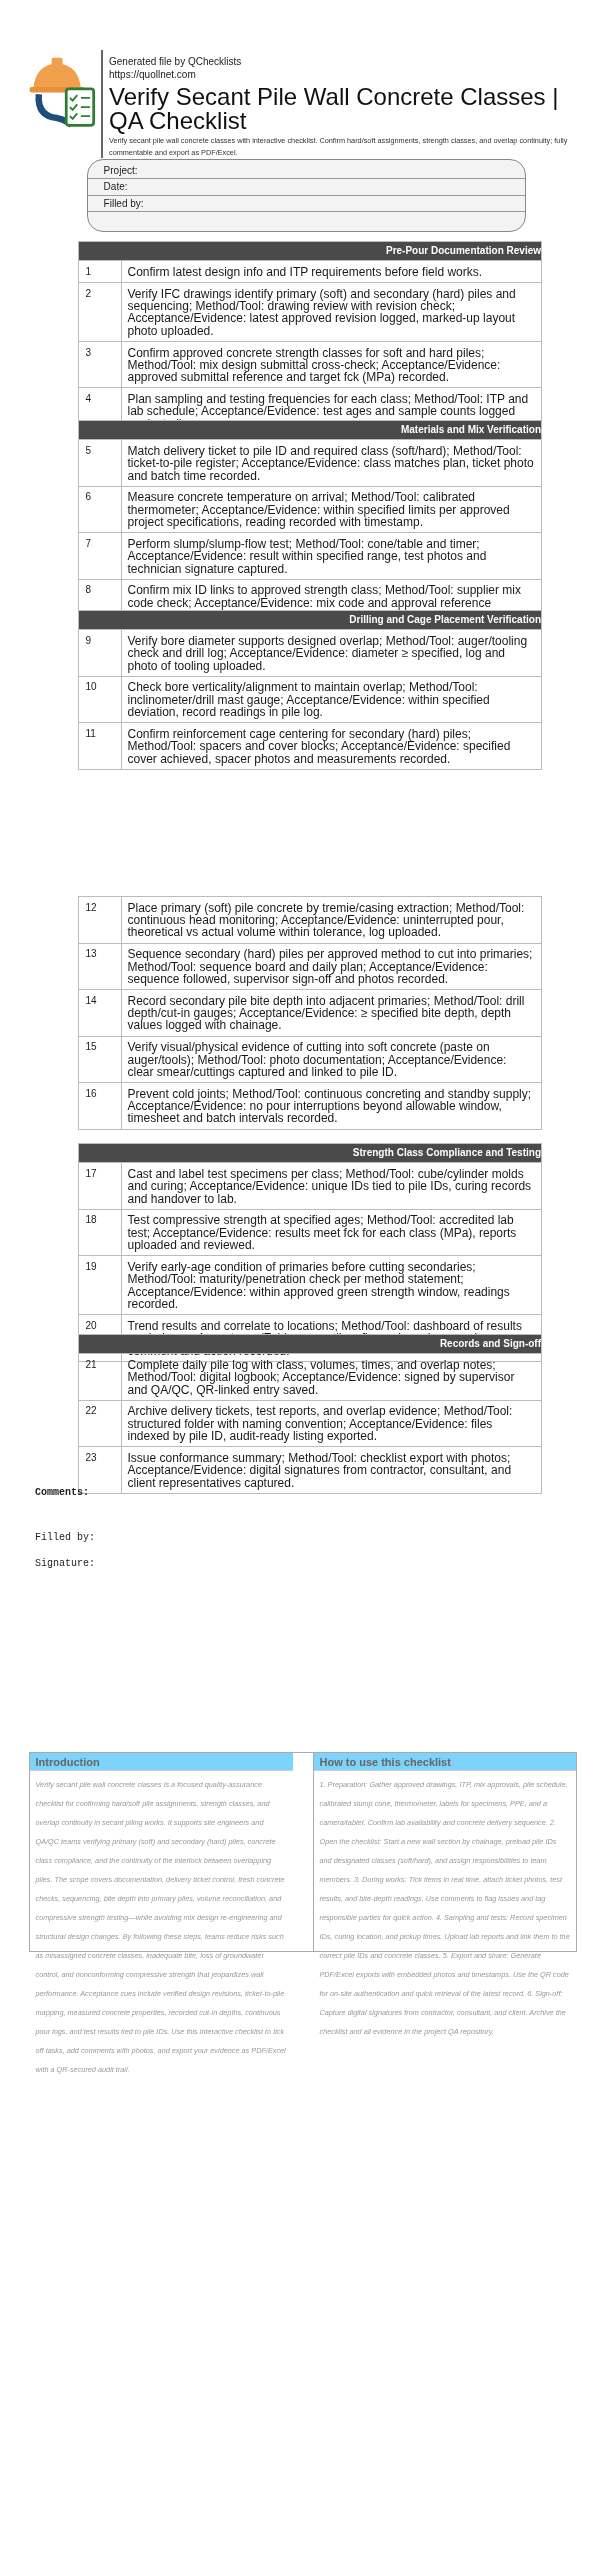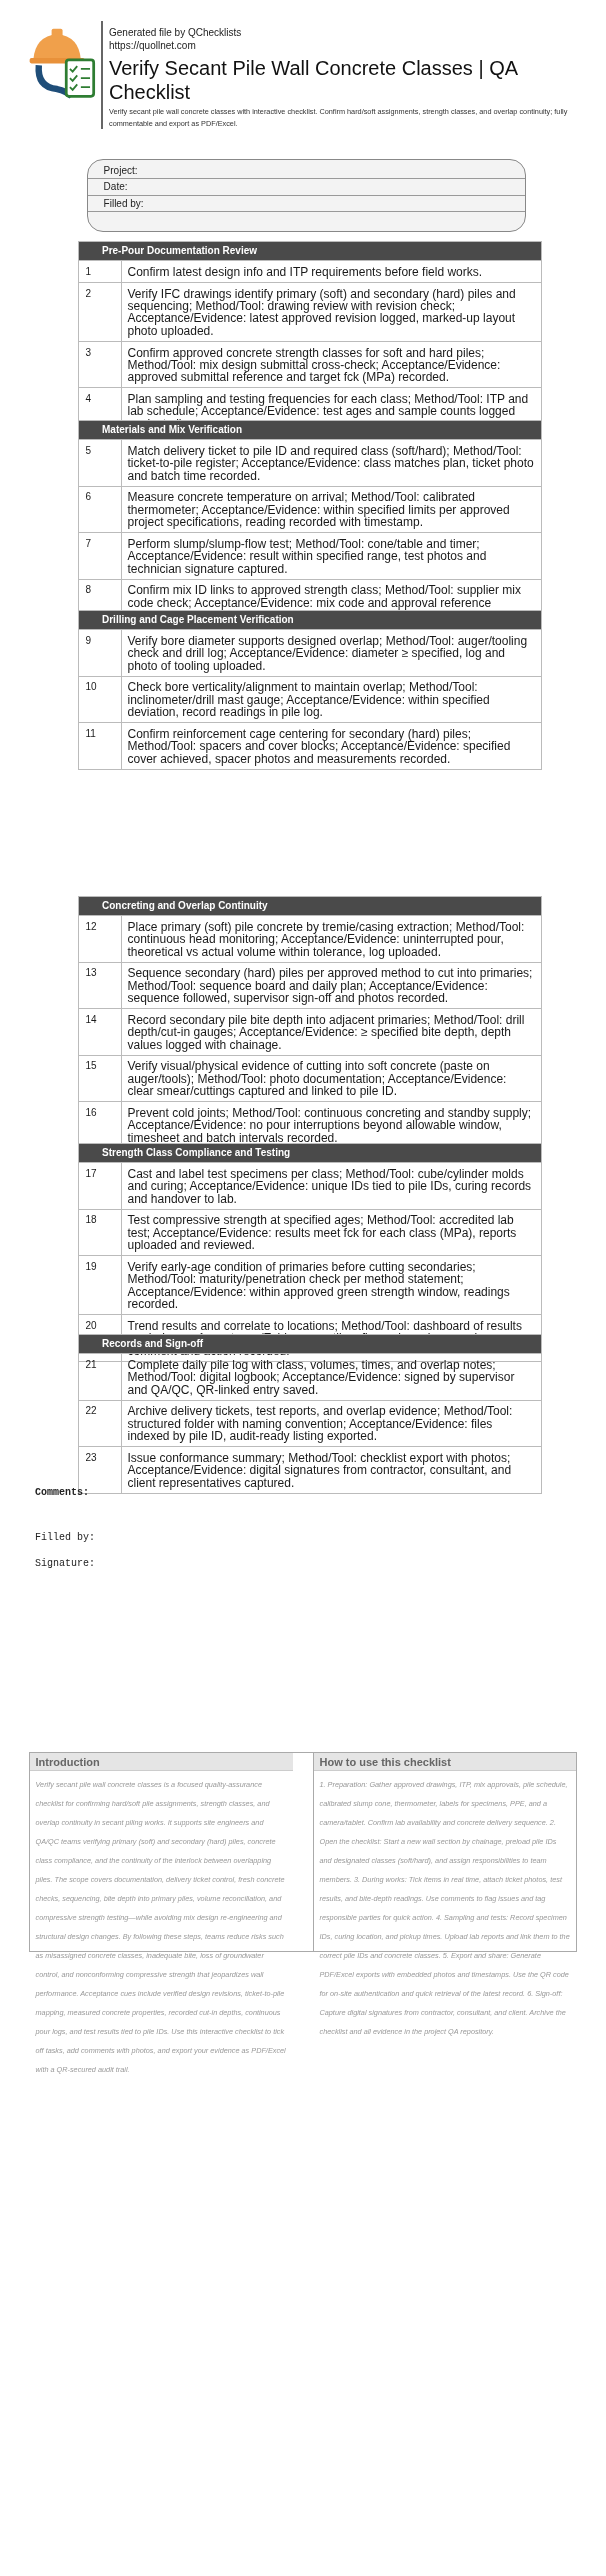--- a/index.html
+++ b/index.html
@@ -1,42 +1,42 @@
 <!DOCTYPE html>
 <html style="font-size:14.7px"><head>
 <meta charset="utf-8">
 <style>
   * { box-sizing: border-box; margin: 0; padding: 0; }
   body { width: 607px; height: 2576px; background: #ffffff; font-family: "Liberation Sans", sans-serif; color: #1a1a1a; position: relative; overflow: hidden; }
-  .header { position: absolute; left: 26px; top: 19px; width: 560px; height: 110px; }
+  .header { position: absolute; left: 26px; top: 48px; width: 560px; height: 110px; }
   .logo { position: absolute; left: 0; top: 5.5px; width: 75px; height: 75px; }
   .vline { position: absolute; left: 75px; top: 1.8px; width: 1.8px; height: 108px; background: #666; }
   .hdr-text { position: absolute; left: 83px; top: 7.3px; width: 477px; }
   .gen { font-size: 10px; line-height: 13px; color: #222; }
-  .title { font-size: 20px; line-height: 24px; color: #111; margin-top: 3.7px; font-weight: normal; }
+  .title { font-size: 24px; line-height: 24px; color: #111; margin-top: 3.7px; font-weight: normal; }
   .desc { font-size: 7.3px; line-height: 12px; color: #333; margin-top: 1.8px; }
 
   .info { position: absolute; left: 87px; top: 159px; width: 439px; height: 73px; border: 0.9px solid #888; border-radius: 16px; background: #f3f3f3; overflow: hidden; }
   .info-row { height: 16.5px; border-bottom: 0.9px solid #999; font-size: 10px; line-height: 16.5px; padding-left: 15.6px; color: #222; }
   .info-row:first-child { height: 19px; line-height: 22px; }
 
   .section { position: absolute; left: 78px; width: 464px; border: 0.9px solid #bbb; }
-  .sec-head { background: #4a4a4a; color: #fff; font-weight: bold; font-size: 10px; line-height: 18.4px; height: 18.4px; padding-left: 23px; }
+  .sec-head { background: #4a4a4a; color: #fff; font-weight: bold; font-size: 10px; line-height: 18.4px; height: 18.4px; padding-left: 23px; text-align: right; }
   .row { display: flex; border-top: 0.9px solid #bbb; }
   .row:first-of-type { border-top: none; }
   .num { width: 43px; border-right: 0.9px solid #bbb; font-size: 10px; line-height: 12.4px; padding: 4.6px 0 0 6.4px; }
   .txt { flex: 1; font-size: 12px; line-height: 12.4px; padding: 4.6px 7.3px 3.7px 5.5px; color: #1a1a1a; }
 
   .sig { position: absolute; left: 35px; font-size: 10px; color: #222; font-family: Liberation Mono, monospace; }
   .sig.bold { font-weight: bold; }
 
   .bottom { position: absolute; left: 29px; top: 1752px; width: 548px; height: 200px; border: 0.9px solid #aaa; display: flex; }
   .col { width: 50%; }
   .col + .col { border-left: 0.9px solid #aaa; margin-left: 20px; }
-  .col-head { background: #e5e5e5; color: #666; font-size: 11px; font-weight: bold; height: 18.4px; line-height: 18.4px; padding-left: 5.5px; border-bottom: 0.9px solid #ccc; }
+  .col-head { background: #7dd3fc; color: #666; font-size: 11px; font-weight: bold; height: 18.4px; line-height: 18.4px; padding-left: 5.5px; border-bottom: 0.9px solid #ccc; }
   .col-body { font-size: 7.3px; line-height: 19px; color: #999; padding: 3.7px 5.5px; font-style: italic; }
 </style>
 </head>
 <body>
 
 <div class="header">
   <svg class="logo" viewBox="0 0 82 82">
     <path d="M8 38 Q10 12 34 10 Q58 12 60 38 Z" fill="#f0a04b"></path>
     <rect x="28" y="4" width="12" height="10" rx="2" fill="#f0a04b"></rect>
     <rect x="4" y="36" width="60" height="6" rx="2" fill="#e8913a"></rect>
@@ -110,21 +110,20 @@
       <div class="num">10</div>
       <div class="txt">Check bore verticality/alignment to maintain overlap; Method/Tool: inclinometer/drill mast gauge; Acceptance/Evidence: within specified deviation, record readings in pile log.</div>
     </div>
   <div class="row">
       <div class="num">11</div>
       <div class="txt">Confirm reinforcement cage centering for secondary (hard) piles; Method/Tool: spacers and cover blocks; Acceptance/Evidence: specified cover achieved, spacer photos and measurements recorded.</div>
     </div>
 </div>
 
 <div class="section" style="top:896px">
-  <div class="sec-head">Concreting and Overlap Continuity</div>
   <div class="row">
       <div class="num">12</div>
       <div class="txt">Place primary (soft) pile concrete by tremie/casing extraction; Method/Tool: continuous head monitoring; Acceptance/Evidence: uninterrupted pour, theoretical vs actual volume within tolerance, log uploaded.</div>
     </div>
   <div class="row">
       <div class="num">13</div>
       <div class="txt">Sequence secondary (hard) piles per approved method to cut into primaries; Method/Tool: sequence board and daily plan; Acceptance/Evidence: sequence followed, supervisor sign-off and photos recorded.</div>
     </div>
   <div class="row">
       <div class="num">14</div>

